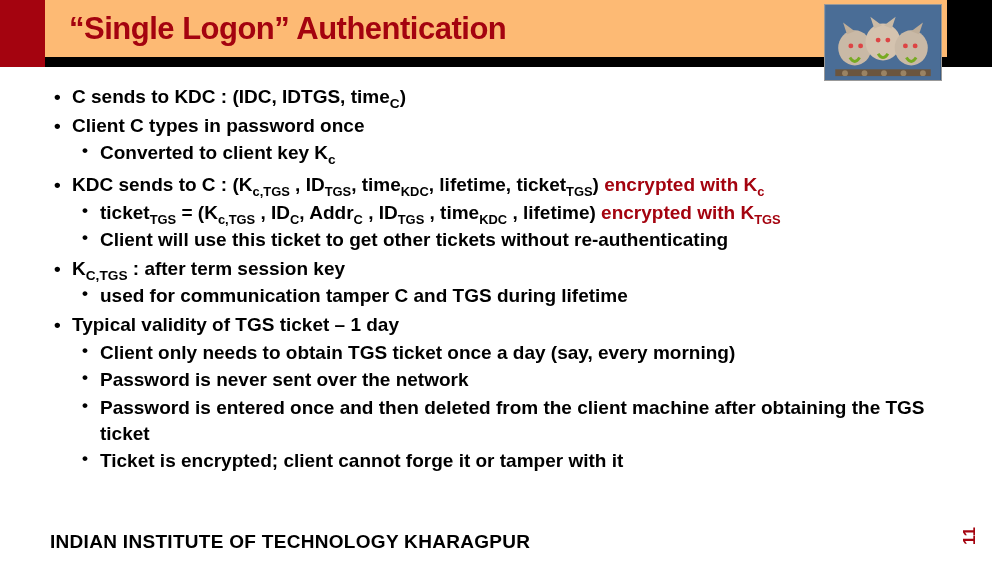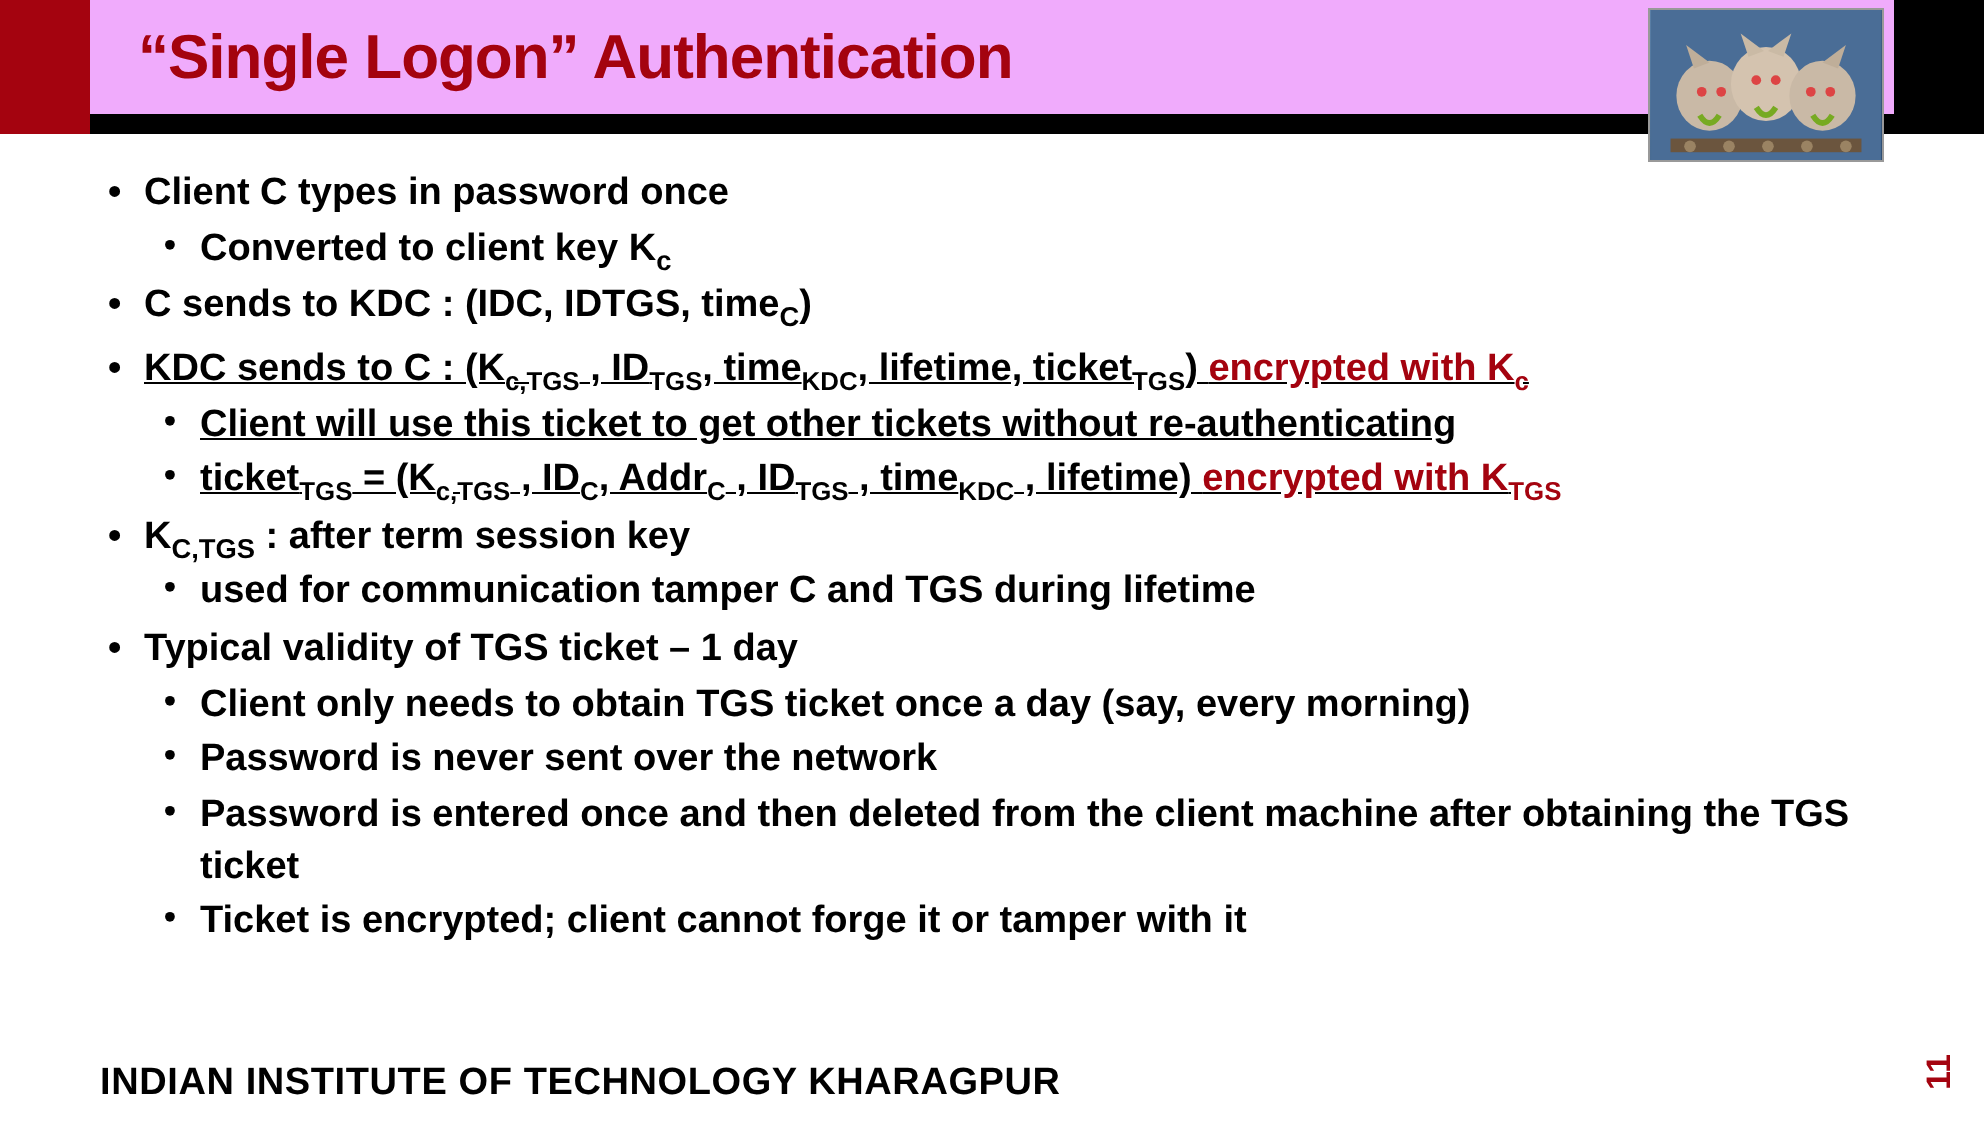--- a/index.html
+++ b/index.html
@@ -1,33 +1,33 @@
 <!DOCTYPE html>
 <html><head>
 <meta charset="utf-8">
 <style>
   * { margin: 0; padding: 0; box-sizing: border-box; }
   html, body { width: 992px; height: 567px; overflow: hidden; font-family: "Segoe UI", "Gill Sans", Arial, sans-serif; background: #fff; }
   .slide { position: relative; width: 992px; height: 567px; background: #fff; }
   .top-bar { position: absolute; top: 0; left: 0; width: 992px; height: 67px; background: #000; }
   .red-block { position: absolute; top: 0; left: 0; width: 45px; height: 67px; background: #a4030f; }
-  .title-strip { position: absolute; top: 0; left: 45px; right: 45px; height: 57px; background: #f0abfc; display: flex; align-items: center; padding-left: 24px; }
+  .title-strip { position: absolute; top: 0; left: 45px; right: 45px; height: 57px; background: #fdba74; display: flex; align-items: center; padding-left: 24px; }
   .title-strip h1 { color: #a4030f; font-weight: 700; font-size: 31px; letter-spacing: -0.5px; }
   .hero-img { position: absolute; top: 4px; right: 50px; width: 118px; height: 77px; background: linear-gradient(135deg,#5a7fa6 0%,#2f4e73 100%); border: 1px solid #999; overflow: hidden; }
   .hero-img svg { width: 100%; height: 100%; }
   .content { position: absolute; top: 84px; left: 50px; width: 890px; color: #000; }
   ul.lvl1 { list-style: none; }
   ul.lvl1 > li { position: relative; padding-left: 22px; font-size: 19px; font-weight: 700; line-height: 1.35; margin-bottom: 3px; }
   ul.lvl1 > li::before { content: "•"; position: absolute; left: 4px; top: 0; }
   ul.lvl2 { list-style: none; margin-top: 2px; }
   ul.lvl2 > li { position: relative; padding-left: 28px; font-size: 19px; font-weight: 700; line-height: 1.35; margin-bottom: 2px; }
   ul.lvl2 > li::before { content: "•"; position: absolute; left: 10px; top: 0; font-size: 17px; }
   .sub { vertical-align: sub; font-size: 0.72em; line-height: 0; }
   .red { color: #a4030f; }
-  .kdc-line { font-size: 21px; margin-top: 6px; margin-bottom: 4px; text-decoration: underline; }
+  .kdc-line { font-size: 21px; margin-top: 6px; margin-bottom: 4px; }
   .kdc-line .sub { font-size: 0.68em; }
   .footer { position: absolute; bottom: 14px; left: 50px; font-size: 19px; font-weight: 700; letter-spacing: 0.3px; }
   .page-num { position: absolute; bottom: 40px; right: 12px; transform: rotate(-90deg); transform-origin: right bottom; font-size: 17px; font-weight: 700; color: #a4030f; }
 </style>
 </head>
 <body>
 
 <div class="slide">
   <div class="top-bar"></div>
   <div class="red-block"></div>
@@ -59,40 +59,40 @@
       <circle cx="60" cy="70" r="3" fill="#9a8363"></circle>
       <circle cx="80" cy="70" r="3" fill="#9a8363"></circle>
       <circle cx="100" cy="70" r="3" fill="#9a8363"></circle>
     </svg>
   </div>
 
   <div class="content">
     <ul class="lvl1">
 
       <li>
+        <span>C sends to KDC : (IDC, IDTGS, time</span><span class="sub">C</span><span>)</span>
+      </li>
+
+      <li>
         <span>Client C types in password once</span>
         <ul class="lvl2">
           <li>
             <span>Converted to client key K</span><span class="sub">c</span>
           </li>
         </ul>
       </li>
 
-      <li>
-        <span>C sends to KDC : (IDC, IDTGS, time</span><span class="sub">C</span><span>)</span>
-      </li>
-
       <li class="kdc-line">
         <span>KDC sends to C : (K</span><span class="sub">c,TGS</span><span> , ID</span><span class="sub">TGS</span><span>, time</span><span class="sub">KDC</span><span>, lifetime, ticket</span><span class="sub">TGS</span><span>) </span><span class="red">encrypted with K</span><span class="sub red">c</span>
         <ul class="lvl2">
           <li>
-            <span>Client will use this ticket to get other tickets without re-authenticating</span>
+            <span>ticket</span><span class="sub">TGS</span><span> = (K</span><span class="sub">c,TGS</span><span> , ID</span><span class="sub">C</span><span>, Addr</span><span class="sub">C</span><span> , ID</span><span class="sub">TGS</span><span> , time</span><span class="sub">KDC</span><span> , lifetime) </span><span class="red">encrypted with K</span><span class="sub red">TGS</span>
           </li>
           <li>
-            <span>ticket</span><span class="sub">TGS</span><span> = (K</span><span class="sub">c,TGS</span><span> , ID</span><span class="sub">C</span><span>, Addr</span><span class="sub">C</span><span> , ID</span><span class="sub">TGS</span><span> , time</span><span class="sub">KDC</span><span> , lifetime) </span><span class="red">encrypted with K</span><span class="sub red">TGS</span>
+            <span>Client will use this ticket to get other tickets without re-authenticating</span>
           </li>
         </ul>
       </li>
 
       <li>
         <span>K</span><span class="sub">C,TGS</span><span> : after term session key</span>
         <ul class="lvl2">
           <li>
             <span>used for communication tamper C and TGS during lifetime</span>
           </li>

